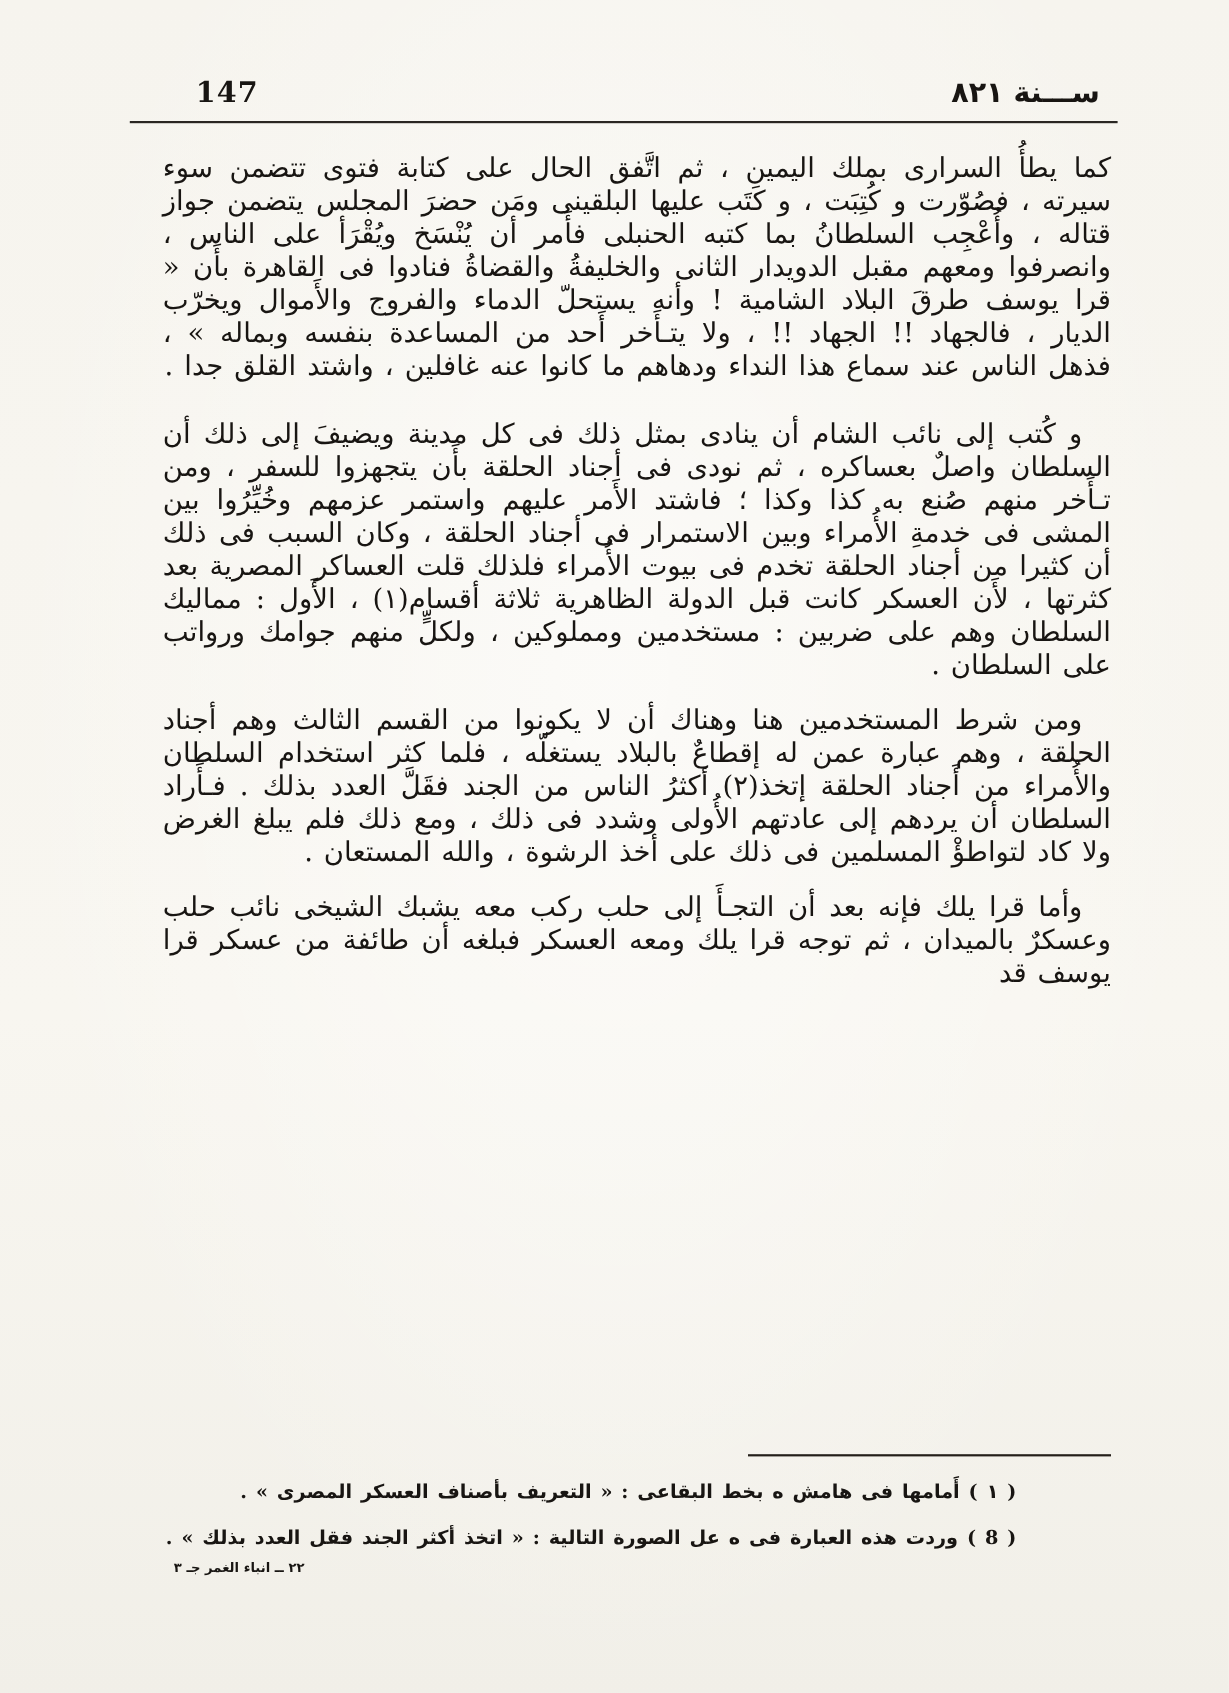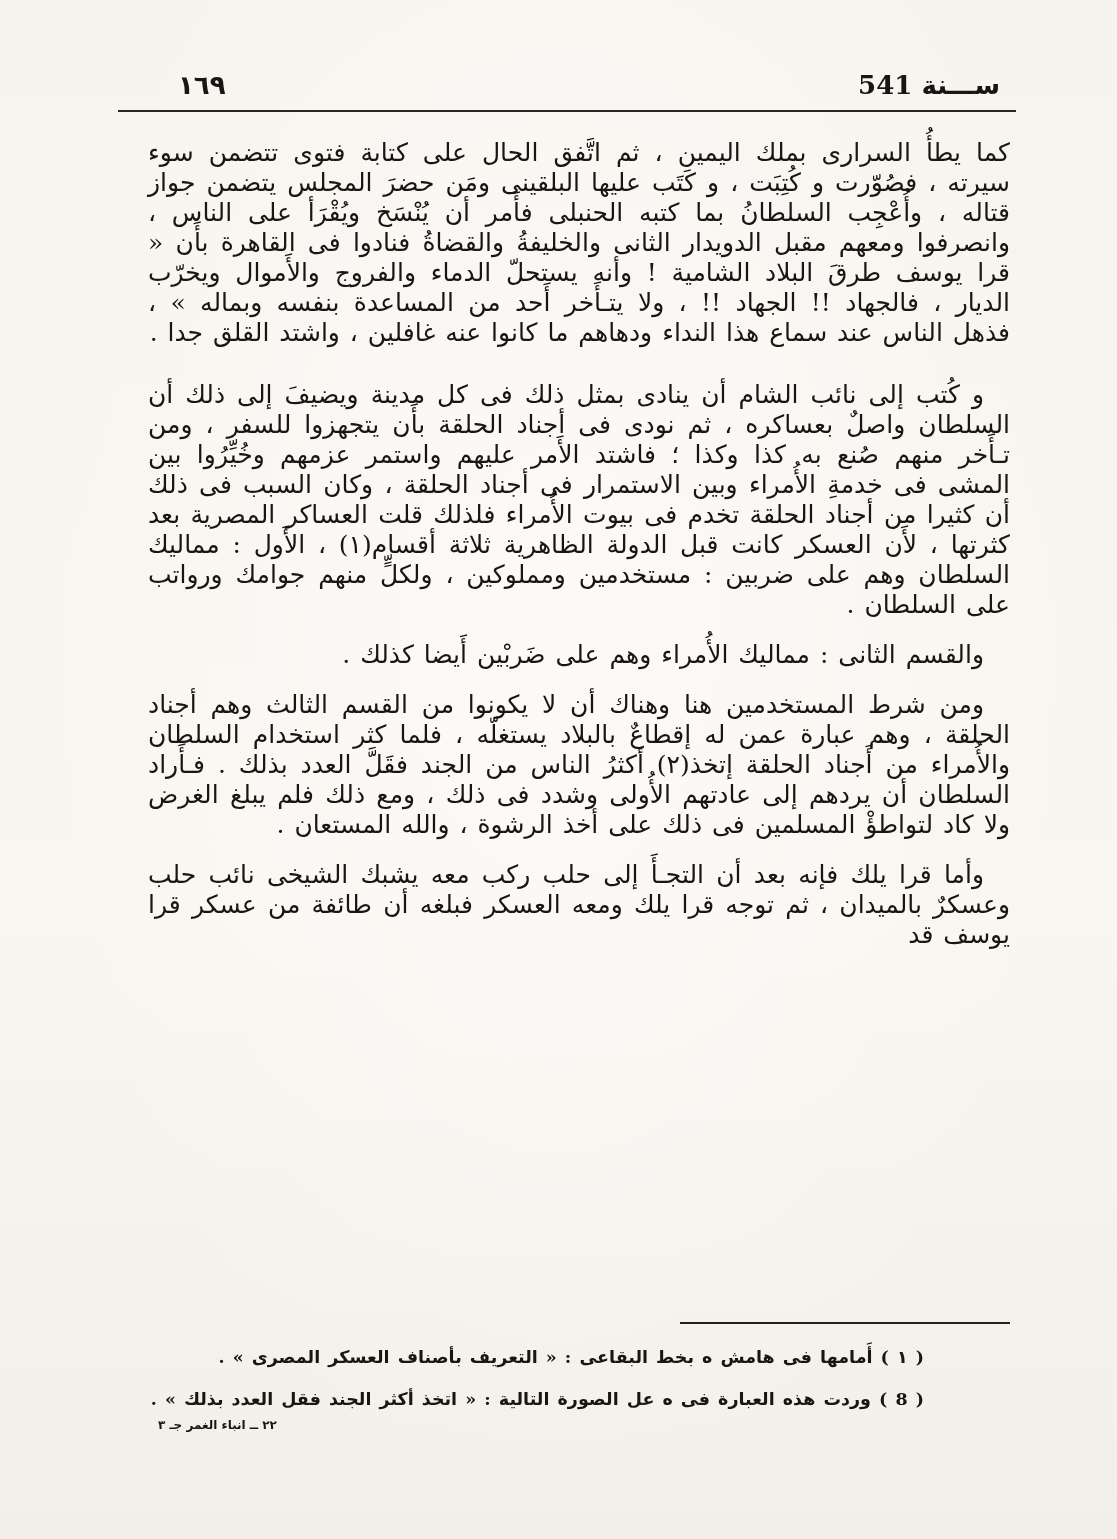--- a/index.html
+++ b/index.html
@@ -96,29 +96,28 @@
     font-weight: bold;
     letter-spacing: 0.5px;
   }
 </style>
 </head>
 <body>
 
 <div class="page">
 
   <div class="header-row">
-    <span>ســـنة 541</span>
-    <span>١٦٩</span>
+    <span>ســـنة ٨٢١</span>
+    <span>147</span>
   </div>
   <hr class="header-rule">
 
   <div class="body-text">
     <p class="first">كما يطأُ السرارى بملك اليمين ، ثم اتَّفق الحال على كتابة فتوى تتضمن سوء سيرته ، فصُوّرت و كُتِبَت ، و كَتَب عليها البلقينى ومَن حضرَ المجلس يتضمن جواز قتاله ، وأُعْجِب السلطانُ بما كتبه الحنبلى فأَمر أن يُنْسَخ ويُقْرَأ على الناس ، وانصرفوا ومعهم مقبل الدويدار الثانى والخليفةُ والقضاةُ فنادوا فى القاهرة بأَن « قرا يوسف طرقَ البلاد الشامية ! وأنه يستحلّ الدماء والفروج والأَموال ويخرّب الديار ، فالجهاد !! الجهاد !! ، ولا يتـأَخر أَحد من المساعدة بنفسه وبماله » ، فذهل الناس عند سماع هذا النداء ودهاهم ما كانوا عنه غافلين ، واشتد القلق جدا .</p>
     <p>و كُتب إلى نائب الشام أن ينادى بمثل ذلك فى كل مدينة ويضيفَ إلى ذلك أن السلطان واصلٌ بعساكره ، ثم نودى فى أجناد الحلقة بأَن يتجهزوا للسفر ، ومن تـأَخر منهم صُنع به كذا وكذا ؛ فاشتد الأَمر عليهم واستمر عزمهم وخُيِّرُوا بين المشى فى خدمةِ الأُمراء وبين الاستمرار فى أجناد الحلقة ، وكان السبب فى ذلك أن كثيرا من أجناد الحلقة تخدم فى بيوت الأُمراء فلذلك قلت العساكر المصرية بعد كثرتها ، لأَن العسكر كانت قبل الدولة الظاهرية ثلاثة أقسام(١) ، الأَول : مماليك السلطان وهم على ضربين : مستخدمين ومملوكين ، ولكلٍّ منهم جوامك ورواتب على السلطان .</p>
-    <p class="single-line">والقسم الثانى : مماليك الأُمراء وهم على ضَربْين أَيضا كذلك .</p>
     <p>ومن شرط المستخدمين هنا وهناك أن لا يكونوا من القسم الثالث وهم أجناد الحلقة ، وهم عبارة عمن له إقطاعٌ بالبلاد يستغلّه ، فلما كثر استخدام السلطان والأُمراء من أَجناد الحلقة إتخذ(٢) أكثرُ الناس من الجند فقَلَّ العدد بذلك .  فـأَراد السلطان أن يردهم إلى عادتهم الأُولى وشدد فى ذلك ، ومع ذلك فلم يبلغ الغرض ولا كاد لتواطؤْ المسلمين فى ذلك على أخذ الرشوة ، والله المستعان .</p>
     <p>وأما قرا يلك فإنه بعد أن التجـأَ إلى حلب ركب معه يشبك الشيخى نائب حلب وعسكرٌ بالميدان ، ثم توجه قرا يلك ومعه العسكر فبلغه أن طائفة من عسكر قرا يوسف قد</p>
   </div>
 
   <div class="footnotes">
     <div class="fn-rule"></div>
     <p>( ١ )  أَمامها فى هامش ه بخط البقاعى :  « التعريف بأصناف العسكر المصرى » .</p>
     <p>( 8 )  وردت هذه العبارة فى ه عل الصورة التالية :  « اتخذ أكثر الجند  فقل العدد بذلك » .</p>
   </div>
 

